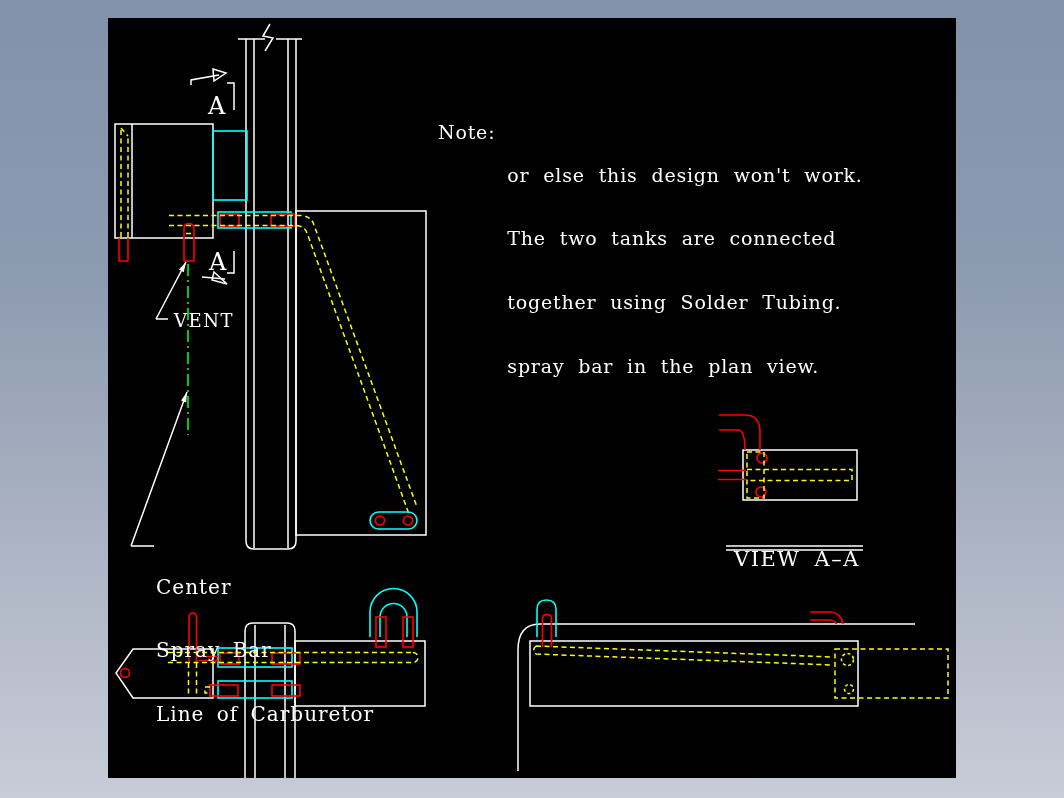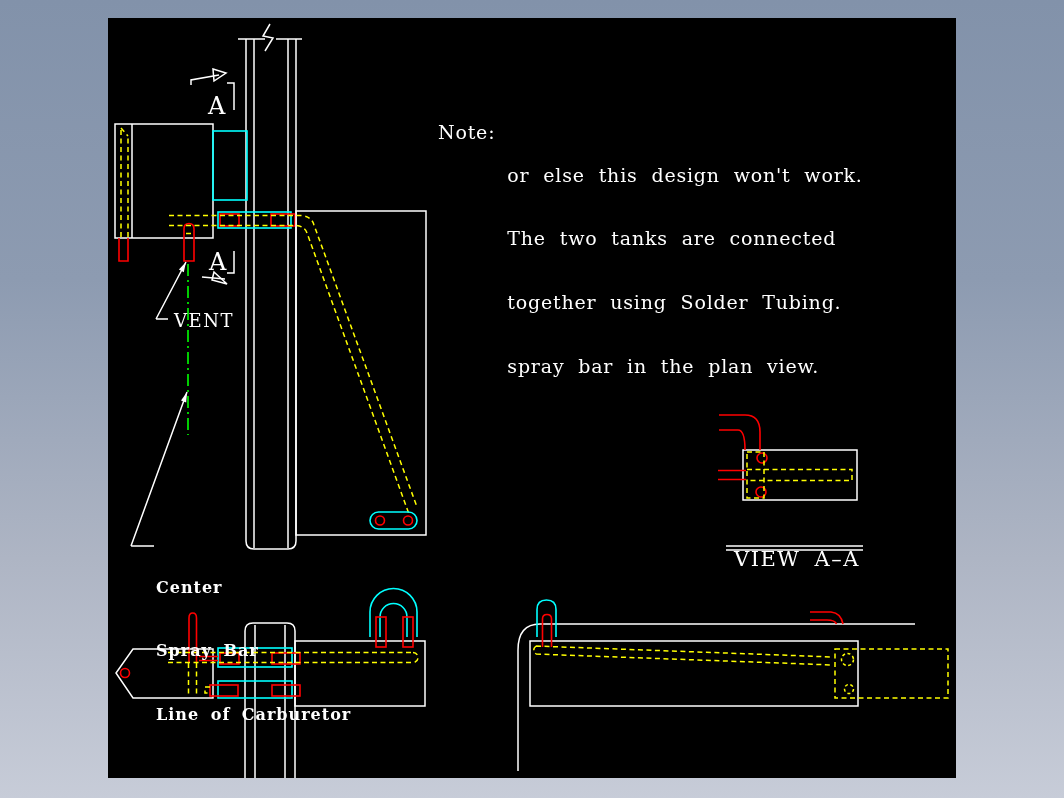--- a/index.html
+++ b/index.html
@@ -5,21 +5,21 @@
   html,body{margin:0;padding:0;}
   .screen{position:relative;width:1064px;height:798px;overflow:hidden;
     background:linear-gradient(180deg,#8292aa 0%,#8d9bb1 35%,#aeb5c4 70%,#c7ccd8 100%);
     font-family:"DejaVu Serif","Liberation Serif",serif;}
   .canvas{position:absolute;left:108px;top:18px;width:848px;height:760px;background:#000;}
   svg{position:absolute;left:0;top:0;}
   .lbl{position:absolute;color:#fff;white-space:pre;}
   .note{left:330px;top:104px;display:flex;gap:12px;font-size:19px;line-height:21.3px;
         letter-spacing:.8px;word-spacing:7px;}
   .vent{left:66px;top:292px;font-size:18px;letter-spacing:1.5px;}
-  .cl{left:48px;top:516px;font-size:16px;line-height:21.3px;letter-spacing:1px;word-spacing:5px;font-weight:bold;}
+  .cl{left:48px;top:516px;font-size:20px;line-height:21.3px;letter-spacing:1px;word-spacing:5px;}
   .viewaa{left:626px;top:501px;font-size:21px;letter-spacing:1.5px;word-spacing:6px;margin-top:28px;}
   .secA{font-size:24px;}
   .a1{left:100px;top:74px;} .a2{left:101px;top:230px;}
   
   .w{stroke:#ffffff;fill:none;stroke-width:1.5;}
   .r{stroke:#ff0000;fill:none;stroke-width:1.6;}
   .y{stroke:#ffff00;fill:none;stroke-width:1.5;stroke-dasharray:5 3.5;}
   .c{stroke:#00ffff;fill:none;stroke-width:1.6;}
   .g{stroke:#00ff00;fill:none;stroke-width:1.6;stroke-dasharray:12 4 2 4;}
   .wf{fill:#ffffff;stroke:none;}

